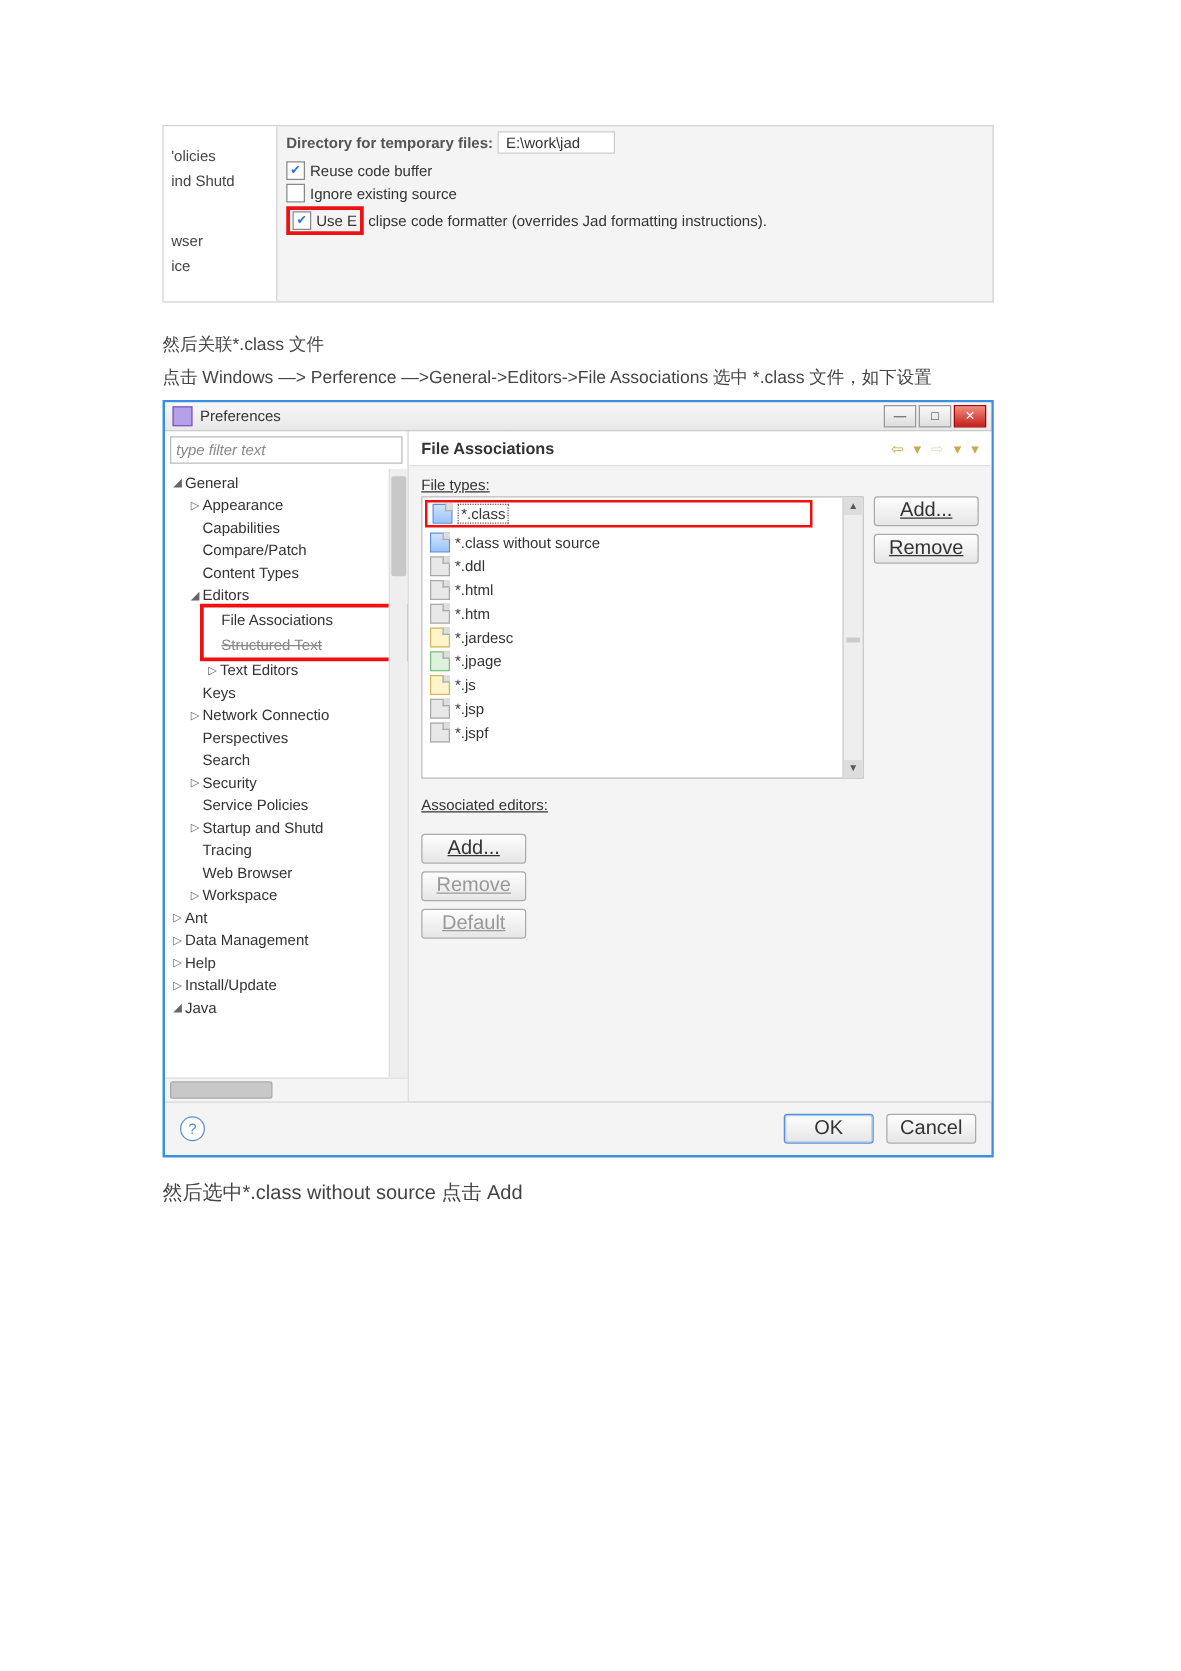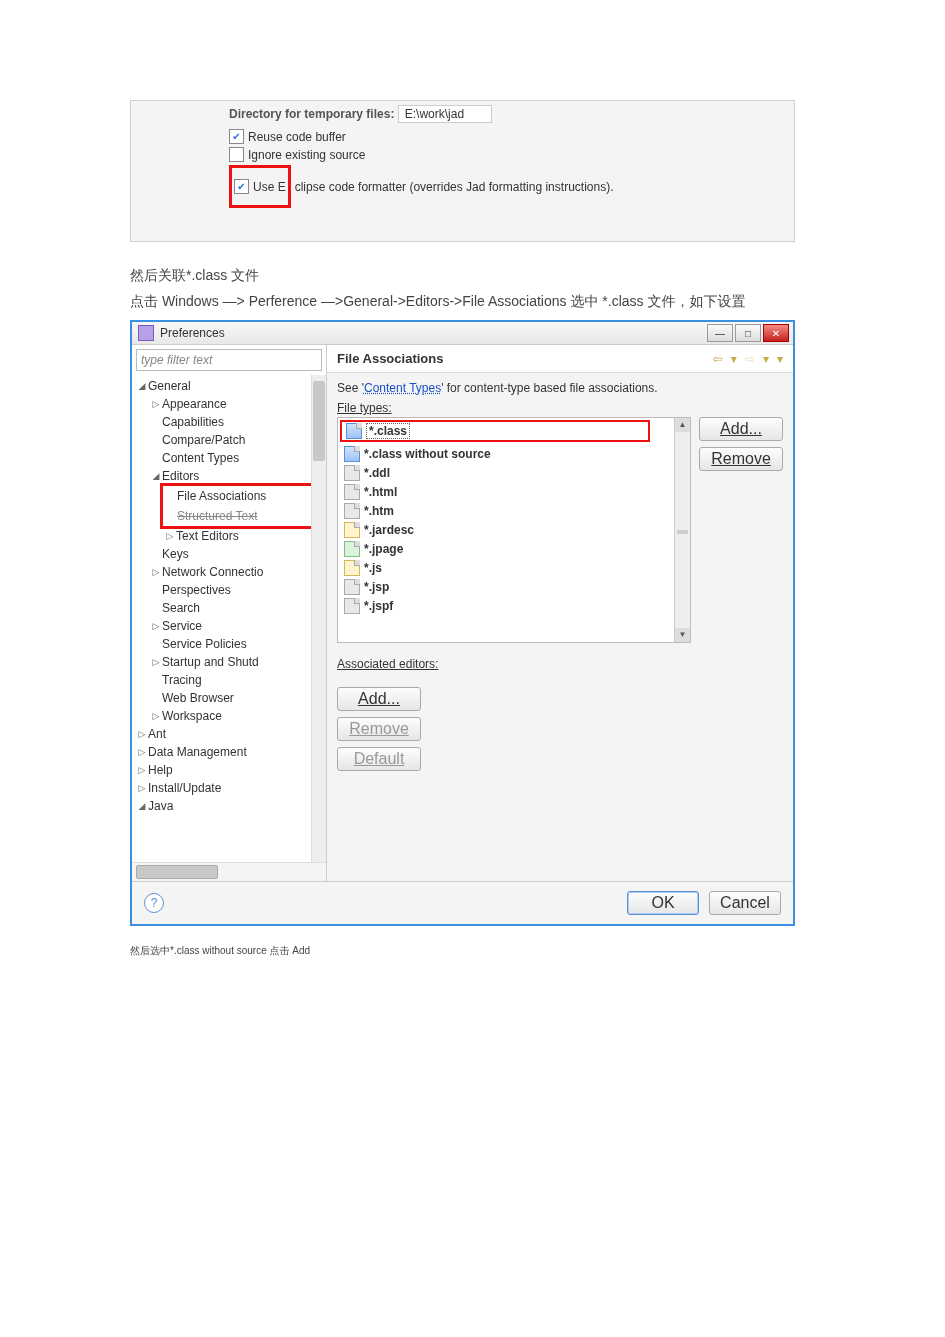--- a/index.html
+++ b/index.html
@@ -51,21 +51,21 @@
     display: inline-flex;
     align-items: center;
     justify-content: center;
     font-size: 10px;
     color: #2a6fd6;
     line-height: 1;
   }
   .cb.checked::before { content: "✔"; }
   .red-outline {
     border: 3px solid #e11;
-    padding: 11px 2px;
+    padding: 1px 2px;
     display: inline-flex;
     align-items: center;
   }
 
   
   .para { font-size: 14px; color: #444; line-height: 22px; margin: 4px 0; }
 
   
   .dialog-wrap {
     margin-top: 8px;
@@ -187,21 +187,20 @@
     border: 1px solid #bbb;
     height: 220px;
     position: relative;
     padding: 2px 0;
     overflow: hidden;
   }
   .ft-list .item {
     display: flex; align-items: center; gap: 4px;
     height: 19px; padding: 0 6px;
     font-size: 12px;
-    font-weight: bold;
   }
   .ft-list .item.redsel {
     border: 2px solid #e11;
     margin: 0 40px 2px 2px;
     height: 18px;
     padding: 0 4px;
     background: #fff;
   }
   .ft-list .item.redsel .txt { border: 1px dotted #666; padding: 0 2px; }
   .ft-vscroll { position: absolute; right: 0; top: 0; bottom: 0; width: 15px; background: #eee; border-left: 1px solid #ccc; }
@@ -260,28 +259,35 @@
     color: #5a8fd6;
     display: flex; align-items: center; justify-content: center;
     font-size: 12px;
     background: #fff;
   }
   .footer-btns { display: flex; gap: 10px; }
   .footer-btns .wbtn { width: 70px; }
   .footer-btns .wbtn.ok { border-color: #5a8fd6; box-shadow: 0 0 0 1px #aecdf5 inset; }
 
   
-  .para2 { font-size: 10px; color: #444; margin-top: 18px; }
+  .para2 { font-size: 16px; color: #444; margin-top: 18px; }
 </style>
 </head>
 <body>
 
 <div class="page">
 
   <div class="snap1">
+    <div class="left-col">
+      <div>'olicies</div>
+      <div>ind Shutd</div>
+      <div style="height:28px"></div>
+      <div>wser</div>
+      <div>ice</div>
+    </div>
     <div class="right-col">
       <div class="dir-row">
         <span class="dir-label">Directory for temporary files:</span>
         <span class="dir-val">E:\work\jad</span>
       </div>
       <div class="cb-row">
         <span class="cb checked"></span>
         <span>Reuse code buffer</span>
       </div>
       <div class="cb-row">
@@ -366,21 +372,21 @@
             <div class="row ind1">
               <span class="tw"></span>
               <span>Perspectives</span>
             </div>
             <div class="row ind1">
               <span class="tw"></span>
               <span>Search</span>
             </div>
             <div class="row ind1">
               <span class="tw">▷</span>
-              <span>Service</span>
+              <span>Security</span>
             </div>
             <div class="row ind1">
               <span class="tw"></span>
               <span>Service Policies</span>
             </div>
             <div class="row ind1">
               <span class="tw">▷</span>
               <span>Startup and Shutd</span>
             </div>
             <div class="row ind1">
@@ -430,23 +436,20 @@
           <div class="nav-arrows">
             <span>⇦</span>
               <span>▾</span>
             <span style="opacity:.4">⇨</span>
               <span>▾</span>
             <span>▾</span>
           </div>
         </div>
 
         <div class="content-inner">
-          <div class="see-line">
-            <span>See '</span><span class="lnk">Content Types</span><span>' for content-type based file associations.</span>
-          </div>
           <div class="lbl-u" style="margin-bottom:2px">File types:</div>
 
           <div class="ft-block">
             <div class="ft-list" id="ftlist">
               <div class="item redsel">
                   <span class="file-ico ico-blue"></span>
                   <span class="txt">*.class</span>
                 </div>
                 <div class="item">
                   <span class="file-ico ico-blue"></span>

